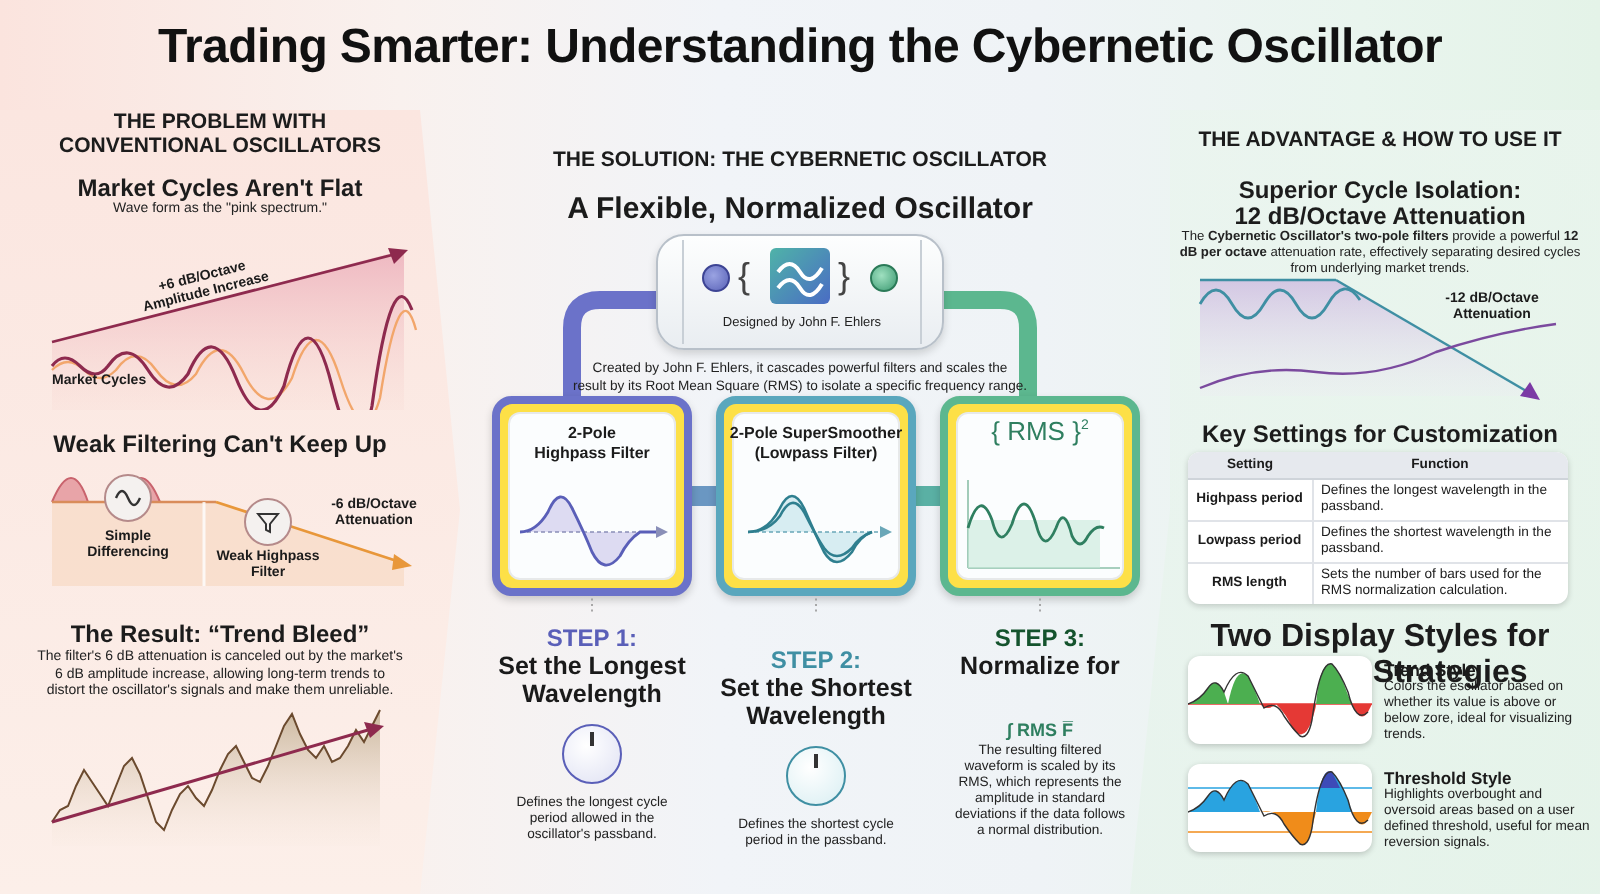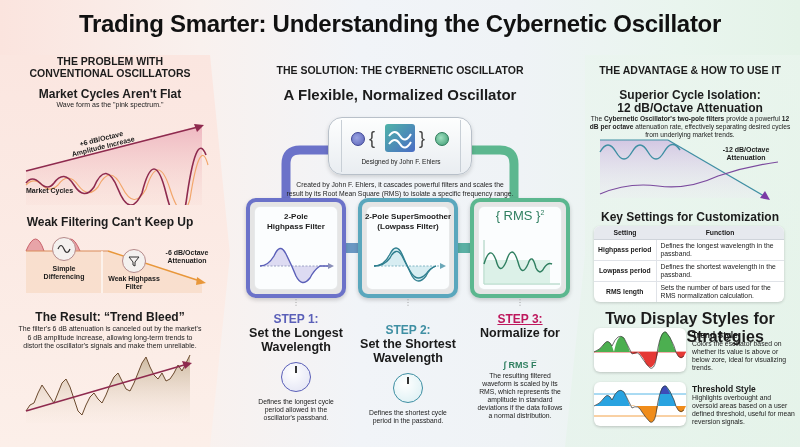--- a/index.html
+++ b/index.html
@@ -27,21 +27,21 @@
       clip-path: polygon(20px 0, 235px 0, 235px 392px, 0 392px, 20px 200px);
       opacity: 0.7;
     }
     .sec-head { font-weight: bold; font-size: 10.5px; text-align: center; line-height: 12px; color: #1c1c1c; }
     .sub-head { font-weight: bold; font-size: 12px; text-align: center; color: #1c1c1c; }
     .small { font-size: 7px; text-align: center; line-height: 8.5px; color: #222; }
     .abs { position: absolute; }
     svg { display: block; }
     .box {
       position: absolute; width: 100px; height: 100px; border-radius: 10px;
-      border: 4px solid; background: #e5e5e5;
+      border: 4px solid; background: #fde047;
       box-shadow: 0 2px 4px rgba(0,0,0,0.18);
     }
     .box .inner { position: absolute; inset: 4px; border-radius: 6px; background: #fbfdfe; border: 1px solid rgba(0,0,0,0.08); }
     .box-label { position: absolute; top: 10px; left: 0; width: 100%; text-align: center; font-size: 8px; font-weight: bold; line-height: 10px; }
     .step-num { font-weight: bold; font-size: 12px; text-align: center; }
     .step-title { font-weight: bold; font-size: 12.5px; text-align: center; line-height: 14px; color: #1a1a1a; }
     .step-desc { font-size: 6.8px; text-align: center; line-height: 8px; color: #222; }
     table.settings { border-collapse: collapse; width: 100%; font-size: 6.8px; background: #fff; border-radius: 6px; overflow: hidden; box-shadow: 0 1px 3px rgba(0,0,0,0.18); }
     table.settings th { background: #e6e9ee; font-weight: bold; padding: 3px 4px; border-bottom: 1px solid #cfd4da; }
     table.settings td { padding: 2px 4px; border-top: 1px solid #e0e3e8; line-height: 8px; vertical-align: middle; }
@@ -137,21 +137,21 @@
       </defs>
       <path d="M2,58 L6,52 L10,50 L14,40 L18,32 L22,38 L26,44 L30,50 L34,40 L38,30 L42,26 L46,34 L50,46 L54,58 L58,62 L62,52 L66,44 L70,40 L74,46 L78,50 L82,42 L86,32 L90,24 L94,20 L98,28 L102,36 L106,38 L110,30 L114,20 L118,10 L122,4 L126,14 L130,22 L134,26 L138,20 L142,28 L146,26 L150,20 L154,12 L158,18 L162,10 L166,2 L166,70 L2,70 Z" fill="url(#tbg)"></path>
       <path d="M2,58 L6,52 L10,50 L14,40 L18,32 L22,38 L26,44 L30,50 L34,40 L38,30 L42,26 L46,34 L50,46 L54,58 L58,62 L62,52 L66,44 L70,40 L74,46 L78,50 L82,42 L86,32 L90,24 L94,20 L98,28 L102,36 L106,38 L110,30 L114,20 L118,10 L122,4 L126,14 L130,22 L134,26 L138,20 L142,28 L146,26 L150,20 L154,12 L158,18 L162,10 L166,2" stroke="#6b4a2e" stroke-width="1" fill="none"></path>
       <line x1="2" y1="58" x2="160" y2="12" stroke="#8e2a4e" stroke-width="1.5"></line>
       <polygon points="168,10 158,8 161,16" fill="#8e2a4e"></polygon>
     </svg>
   </div>
 </div>
 
 <div class="col col-mid">
-  <div class="sec-head" style="margin-top:9px;">THE SOLUTION: THE CYBERNETIC OSCILLATOR</div>
+  <div class="sec-head" style="margin-top:19px;">THE SOLUTION: THE CYBERNETIC OSCILLATOR</div>
   <div style="font-weight:bold;font-size:15px;text-align:center;margin-top:10px;">A Flexible, Normalized Oscillator</div>
 </div>
 
 <svg class="abs" style="left:230px;top:110px;" width="340" height="100" viewBox="0 0 340 100">
   <path d="M98,40 L70,40 Q56,40 56,54 L56,100" stroke="#6b72c9" stroke-width="9" fill="none"></path>
   <path d="M242,40 L270,40 Q284,40 284,54 L284,100" stroke="#5cb78f" stroke-width="9" fill="none"></path>
 </svg>
 
 <div class="abs" style="left:328px;top:117px;width:144px;height:58px;border-radius:14px;background:linear-gradient(180deg,#fdfefe,#e9edf1);border:1.5px solid #b8c0c9;box-shadow:0 2px 4px rgba(0,0,0,0.15);">
   <div class="abs" style="left:12px;top:2px;width:120px;height:52px;border-left:1px solid #c8cfd6;border-right:1px solid #c8cfd6;"></div>
@@ -246,21 +246,21 @@
     <div class="abs" style="left:13px;top:3px;width:1.5px;height:7px;background:#333;"></div>
   </div>
   <div class="step-desc" style="margin-top:6px;">
     <div>Defines the shortest cycle</div>
     <div>period in the passband.</div>
   </div>
 </div>
 
 <div class="abs" style="left:462px;top:300px;width:116px;">
   <div style="text-align:center;color:#999;font-size:8px;line-height:6px;">⋮</div>
-  <div class="step-num" style="color:#be185d;margin-top:6px;text-decoration:underline;">STEP 3:</div>
+  <div class="step-num" style="color:#14532d;margin-top:6px;">STEP 3:</div>
   <div class="step-title">
     <div>Normalize for</div>
   </div>
   <div style="text-align:center;font-size:9px;font-weight:bold;color:#2f7f60;margin-top:20px;">∫ RMS F̅</div>
   <div class="step-desc" style="margin-top:2px;">
     <div>The resulting filtered</div>
     <div>waveform is scaled by its</div>
     <div>RMS, which represents the</div>
     <div>amplitude in standard</div>
     <div>deviations if the data follows</div>

